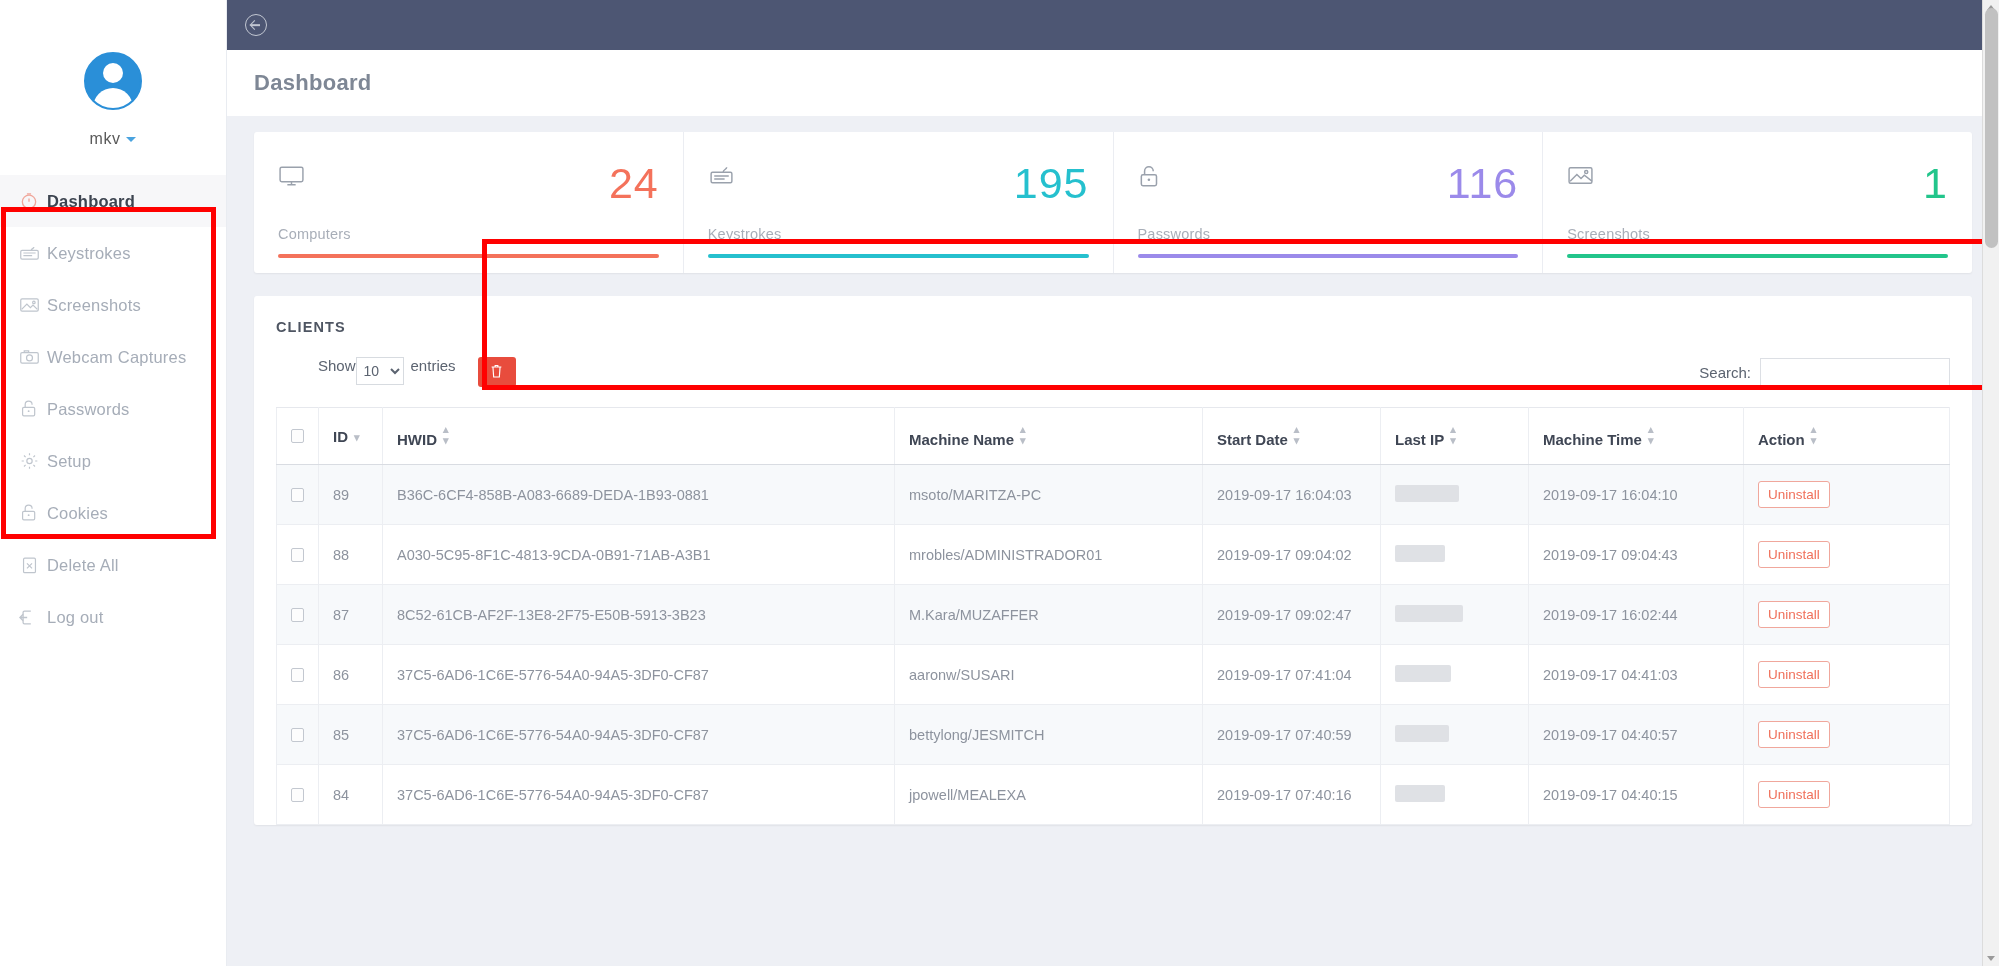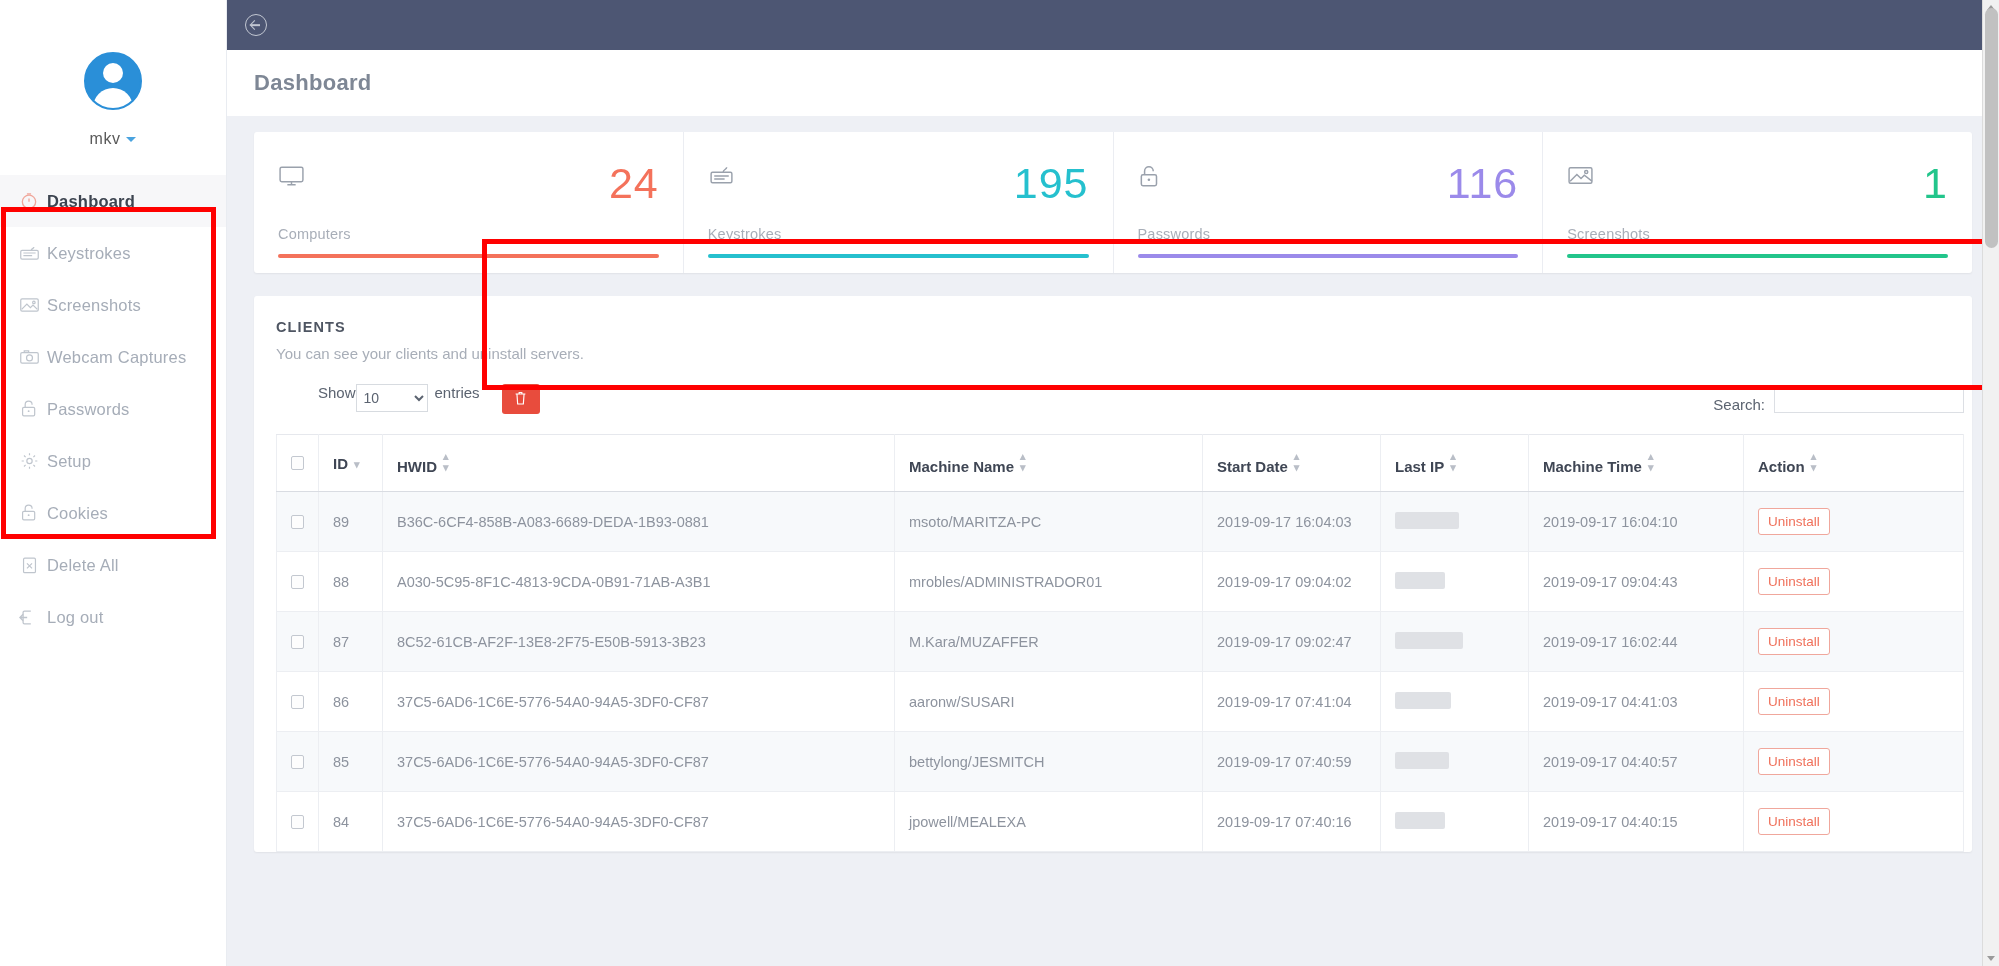--- a/index.html
+++ b/index.html
@@ -128,45 +128,45 @@
   }
   .stat-label {
     margin-top: 24px; font-size: 14.5px; color: #a8aeb8; letter-spacing: .2px;
   }
   .stat-bar { margin-top: 12px; height: 4px; border-radius: 2px; width: 100%; }
 
   
   .panel {
     margin-top: 23px; background: #fff; border-radius: 3px;
     box-shadow: 0 1px 2px rgba(0,0,0,.06);
-    padding: 23px 8px 0 22px;
+    padding: 23px 22px 0 22px;
   }
   .panel-title {
     font-size: 14.5px; color: #4e5562; letter-spacing: 1.1px; font-weight: bold;
   }
   .panel-sub { margin-top: 10px; font-size: 15px; color: #a8aeb8; }
 
   .table-controls {
     display: flex; align-items: center; justify-content: space-between;
     margin-top: 22px;
   }
   .show-entries { display: flex; align-items: flex-start; font-size: 15px; color: #5b6370; margin-left: 42px; }
   .show-entries .lbl { margin: 0 7px; }
   .len-select {
     font-family: "Liberation Sans", sans-serif;
     font-size: 14px; color: #5b6370;
     border: 1px solid #d7dbe0; background: #fff;
-    height: 28px; width: 72px; padding: 0 3px;
+    height: 28px; width: 48px; padding: 0 3px;
   }
   .trash-btn {
     margin-left: 15px; width: 38px; height: 30px; border-radius: 3px;
     background: #e84c3d; display: inline-flex; align-items: center;
     justify-content: center; cursor: pointer; border: none;
   }
-  .search-wrap { display: flex; align-items: flex-end; font-size: 15px; color: #5b6370; }
+  .search-wrap { display: flex; align-items: center; font-size: 15px; color: #5b6370; }
   .search-input {
     margin-left: 9px; width: 190px; height: 28px;
     border: 1px solid #dcdfe4; background: #fff;
     font-family: "Liberation Sans", sans-serif; font-size: 14px; padding: 0 6px;
   }
 
   table { width: 100%; border-collapse: collapse; margin-top: 20px; }
   thead th {
     text-align: left; font-size: 15px; color: #3f4654; font-weight: bold;
     padding: 16px 14px; border-top: 1px solid #e6e8ed;
@@ -405,21 +405,20 @@
             <span class="stat-num" style="color:#22c58b">1</span>
           </div>
           <div class="stat-label">Screenshots</div>
           <div class="stat-bar" style="background:#22c58b"></div>
         </div>
 
       </div>
 
       <div class="panel">
         <div class="panel-title">CLIENTS</div>
-        <div class="panel-sub">You can see your clients and uninstall servers.</div>
 
         <div class="table-controls">
           <div class="show-entries">
             <span>Show</span>
             <select class="len-select">
               <option>10</option>
               <option>25</option>
               <option>50</option>
               <option>100</option>
             </select>

